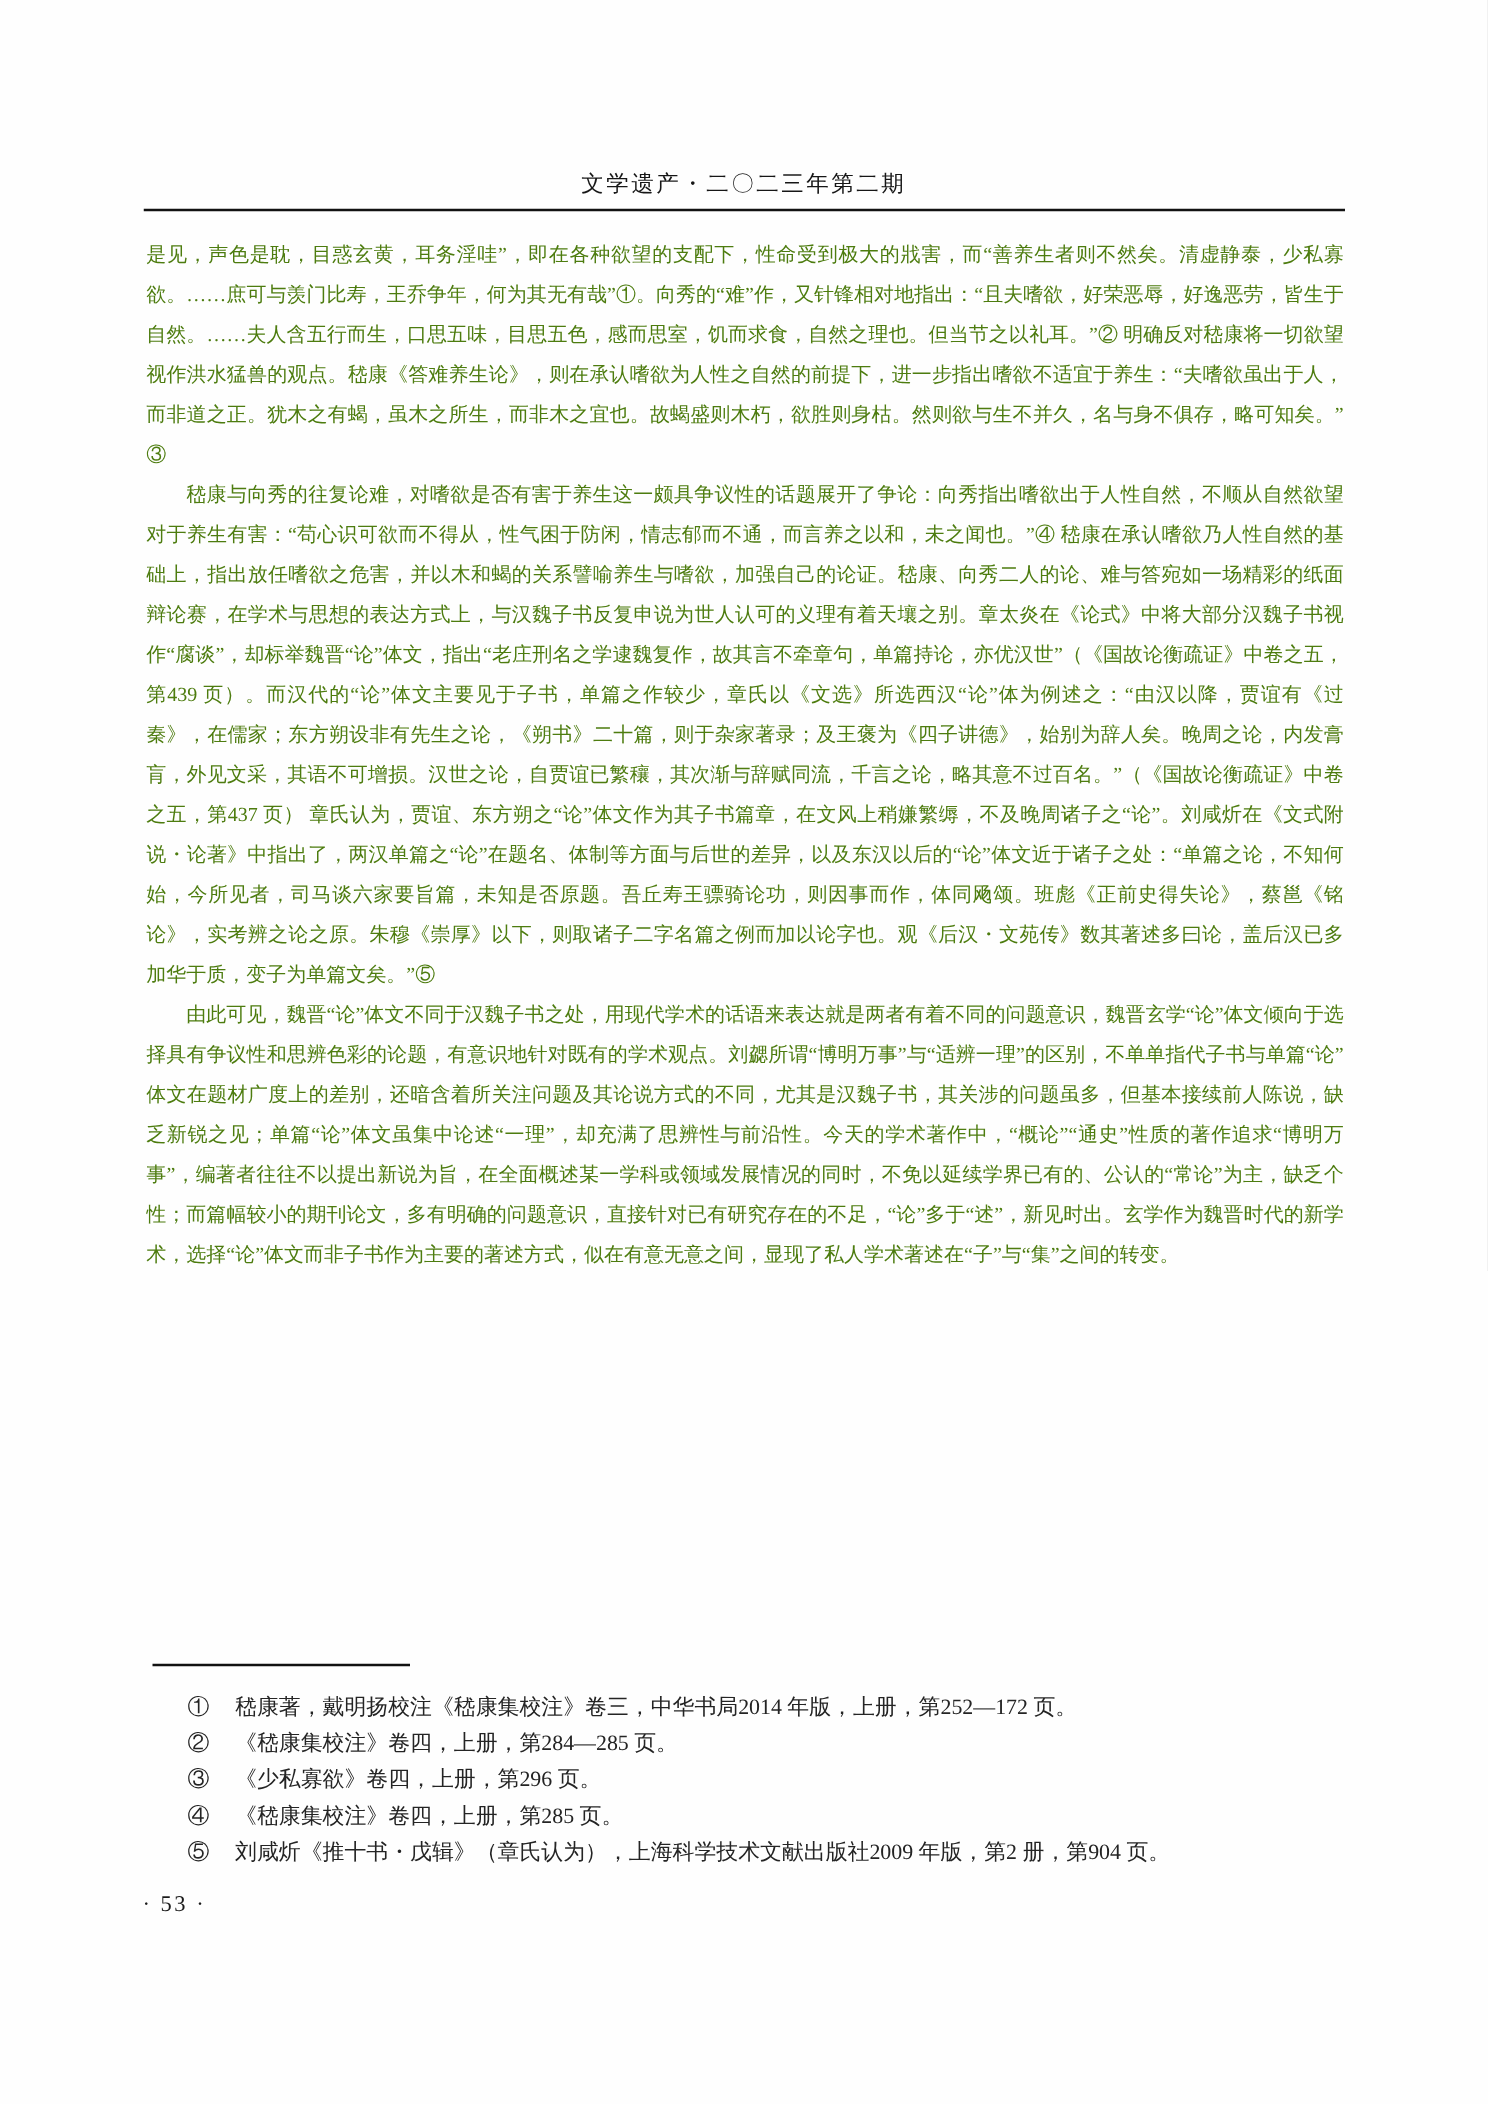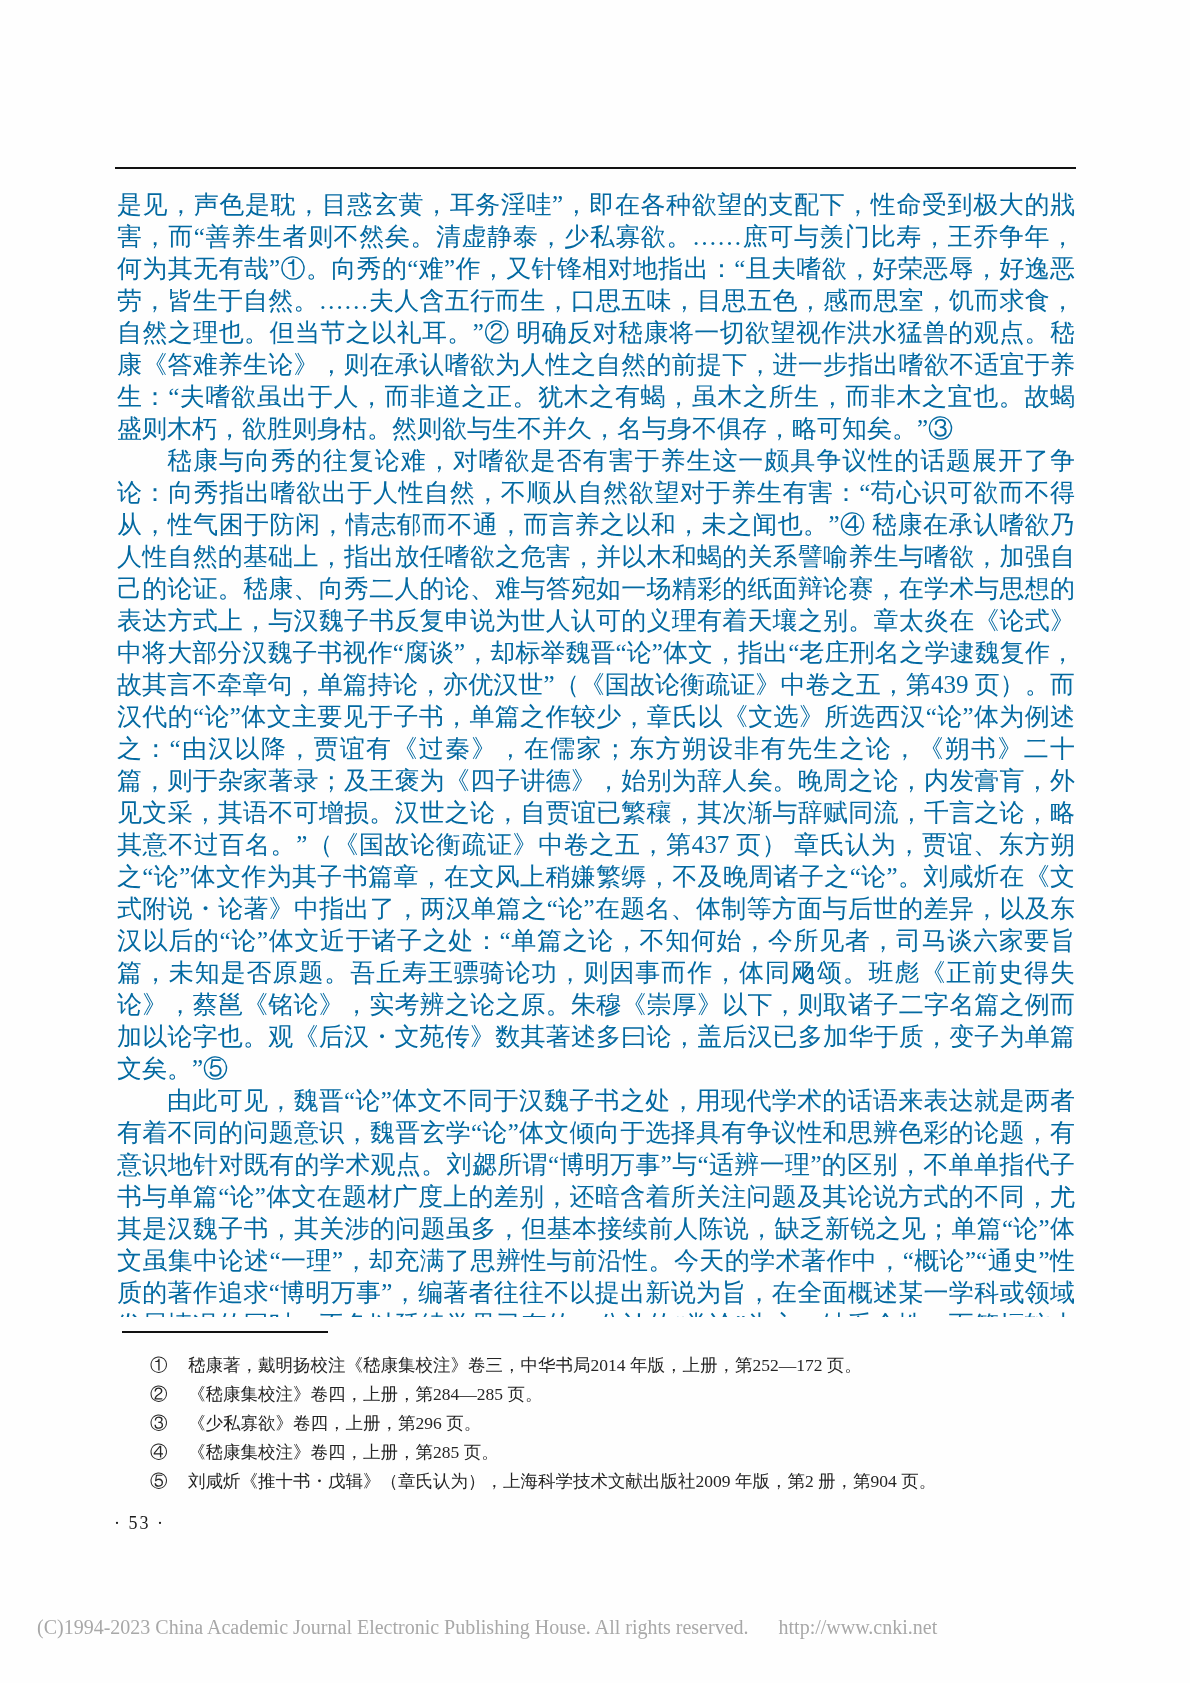--- a/index.html
+++ b/index.html
@@ -18,25 +18,25 @@
     font-size:18px;
     letter-spacing:2px;
     color:#161616;
   }
   .header-rule{
     position:absolute;top:167px;left:115px;right:114px;
     height:2px;background:#121212;
   }
   .body-text{
     position:absolute;top:189px;left:117px;width:958px;height:1128px;
-    font-size:25px;line-height:32px;
+    font-size:16px;line-height:32px;
     text-align:justify;
     text-justify:inter-ideograph;
     overflow:hidden;
-    color:#0369a1;
+    color:#4d7c0f;
   }
   .body-text p{margin:0;padding:0;}
   .body-text p.indent{text-indent:2em;}
   .fn-rule{
     position:absolute;top:1331px;left:122px;width:206px;
     height:2px;background:#121212;
   }
   .footnotes-list{
     position:absolute;top:1351px;left:150px;width:925px;
     font-size:17.5px;line-height:29px;color:#242424;
@@ -52,20 +52,21 @@
     position:absolute;top:1616px;left:37px;right:30px;
     font-size:20px;color:#a8a8a8;
     display:flex;gap:30px;white-space:nowrap;
   }
 </style>
 </head>
 <body>
 
 <div class="page">
 
+  <div class="journal-title">文学遗产・二〇二三年第二期</div>
 
   <div class="header-rule"></div>
 
   <main class="body-text">
       <p>是见，声色是耽，目惑玄黄，耳务淫哇”，即在各种欲望的支配下，性命受到极大的戕害，而“善养生者则不然矣。清虚静泰，少私寡欲。……庶可与羡门比寿，王乔争年，何为其无有哉”①。向秀的“难”作，又针锋相对地指出：“且夫嗜欲，好荣恶辱，好逸恶劳，皆生于自然。……夫人含五行而生，口思五味，目思五色，感而思室，饥而求食，自然之理也。但当节之以礼耳。”② 明确反对嵇康将一切欲望视作洪水猛兽的观点。嵇康《答难养生论》，则在承认嗜欲为人性之自然的前提下，进一步指出嗜欲不适宜于养生：“夫嗜欲虽出于人，而非道之正。犹木之有蝎，虽木之所生，而非木之宜也。故蝎盛则木朽，欲胜则身枯。然则欲与生不并久，名与身不俱存，略可知矣。”③</p>
       <p class="indent">嵇康与向秀的往复论难，对嗜欲是否有害于养生这一颇具争议性的话题展开了争论：向秀指出嗜欲出于人性自然，不顺从自然欲望对于养生有害：“苟心识可欲而不得从，性气困于防闲，情志郁而不通，而言养之以和，未之闻也。”④ 嵇康在承认嗜欲乃人性自然的基础上，指出放任嗜欲之危害，并以木和蝎的关系譬喻养生与嗜欲，加强自己的论证。嵇康、向秀二人的论、难与答宛如一场精彩的纸面辩论赛，在学术与思想的表达方式上，与汉魏子书反复申说为世人认可的义理有着天壤之别。章太炎在《论式》中将大部分汉魏子书视作“腐谈”，却标举魏晋“论”体文，指出“老庄刑名之学逮魏复作，故其言不牵章句，单篇持论，亦优汉世”（《国故论衡疏证》中卷之五，第439 页）。而汉代的“论”体文主要见于子书，单篇之作较少，章氏以《文选》所选西汉“论”体为例述之：“由汉以降，贾谊有《过秦》，在儒家；东方朔设非有先生之论，《朔书》二十篇，则于杂家著录；及王褒为《四子讲德》，始别为辞人矣。晚周之论，内发膏肓，外见文采，其语不可增损。汉世之论，自贾谊已繁穰，其次渐与辞赋同流，千言之论，略其意不过百名。”（《国故论衡疏证》中卷之五，第437 页） 章氏认为，贾谊、东方朔之“论”体文作为其子书篇章，在文风上稍嫌繁缛，不及晚周诸子之“论”。刘咸炘在《文式附说・论著》中指出了，两汉单篇之“论”在题名、体制等方面与后世的差异，以及东汉以后的“论”体文近于诸子之处：“单篇之论，不知何始，今所见者，司马谈六家要旨篇，未知是否原题。吾丘寿王骠骑论功，则因事而作，体同飏颂。班彪《正前史得失论》，蔡邕《铭论》，实考辨之论之原。朱穆《崇厚》以下，则取诸子二字名篇之例而加以论字也。观《后汉・文苑传》数其著述多曰论，盖后汉已多加华于质，变子为单篇文矣。”⑤</p>
       <p class="indent">由此可见，魏晋“论”体文不同于汉魏子书之处，用现代学术的话语来表达就是两者有着不同的问题意识，魏晋玄学“论”体文倾向于选择具有争议性和思辨色彩的论题，有意识地针对既有的学术观点。刘勰所谓“博明万事”与“适辨一理”的区别，不单单指代子书与单篇“论”体文在题材广度上的差别，还暗含着所关注问题及其论说方式的不同，尤其是汉魏子书，其关涉的问题虽多，但基本接续前人陈说，缺乏新锐之见；单篇“论”体文虽集中论述“一理”，却充满了思辨性与前沿性。今天的学术著作中，“概论”“通史”性质的著作追求“博明万事”，编著者往往不以提出新说为旨，在全面概述某一学科或领域发展情况的同时，不免以延续学界已有的、公认的“常论”为主，缺乏个性；而篇幅较小的期刊论文，多有明确的问题意识，直接针对已有研究存在的不足，“论”多于“述”，新见时出。玄学作为魏晋时代的新学术，选择“论”体文而非子书作为主要的著述方式，似在有意无意之间，显现了私人学术著述在“子”与“集”之间的转变。</p>
     </main>
 
   <div class="fn-rule"></div>
@@ -88,18 +89,14 @@
         <span class="fn-text">《嵇康集校注》卷四，上册，第285 页。</span>
       </div>
       <div class="fn">
         <span class="fn-marker">⑤</span>
         <span class="fn-text">刘咸炘《推十书・戊辑》（章氏认为），上海科学技术文献出版社2009 年版，第2 册，第904 页。</span>
       </div>
     </section>
 
   <div class="page-number">· 53 ·</div>
 
-  <footer class="scan-footer">
-    <span>(C)1994-2023 China Academic Journal Electronic Publishing House. All rights reserved.</span>
-    <span>http://www.cnki.net</span>
-  </footer>
 
 </div>
 
 </body></html>

